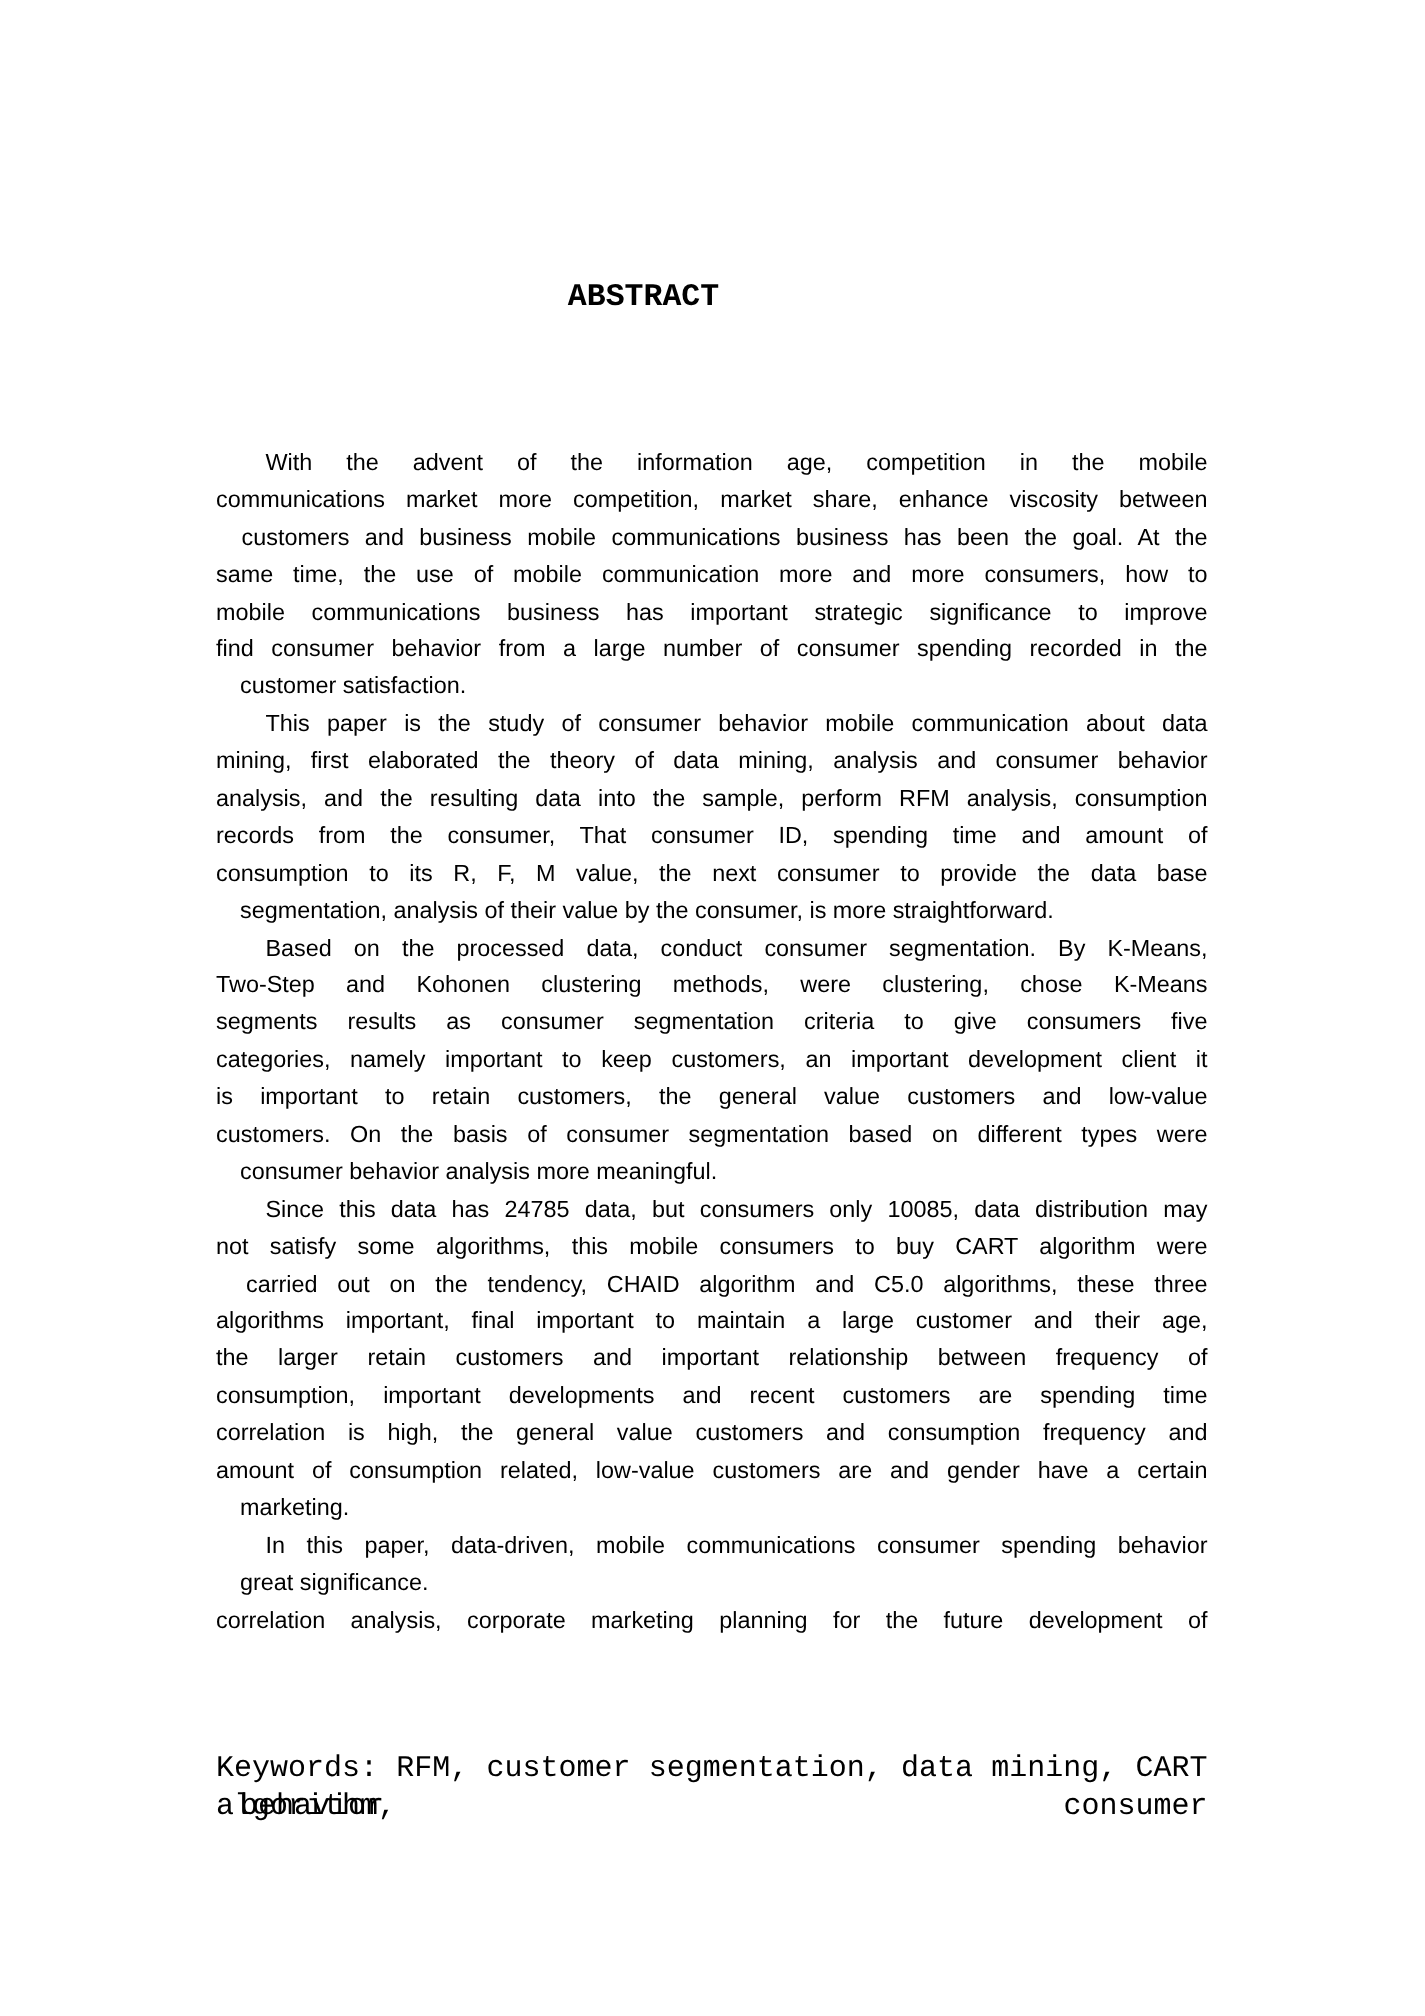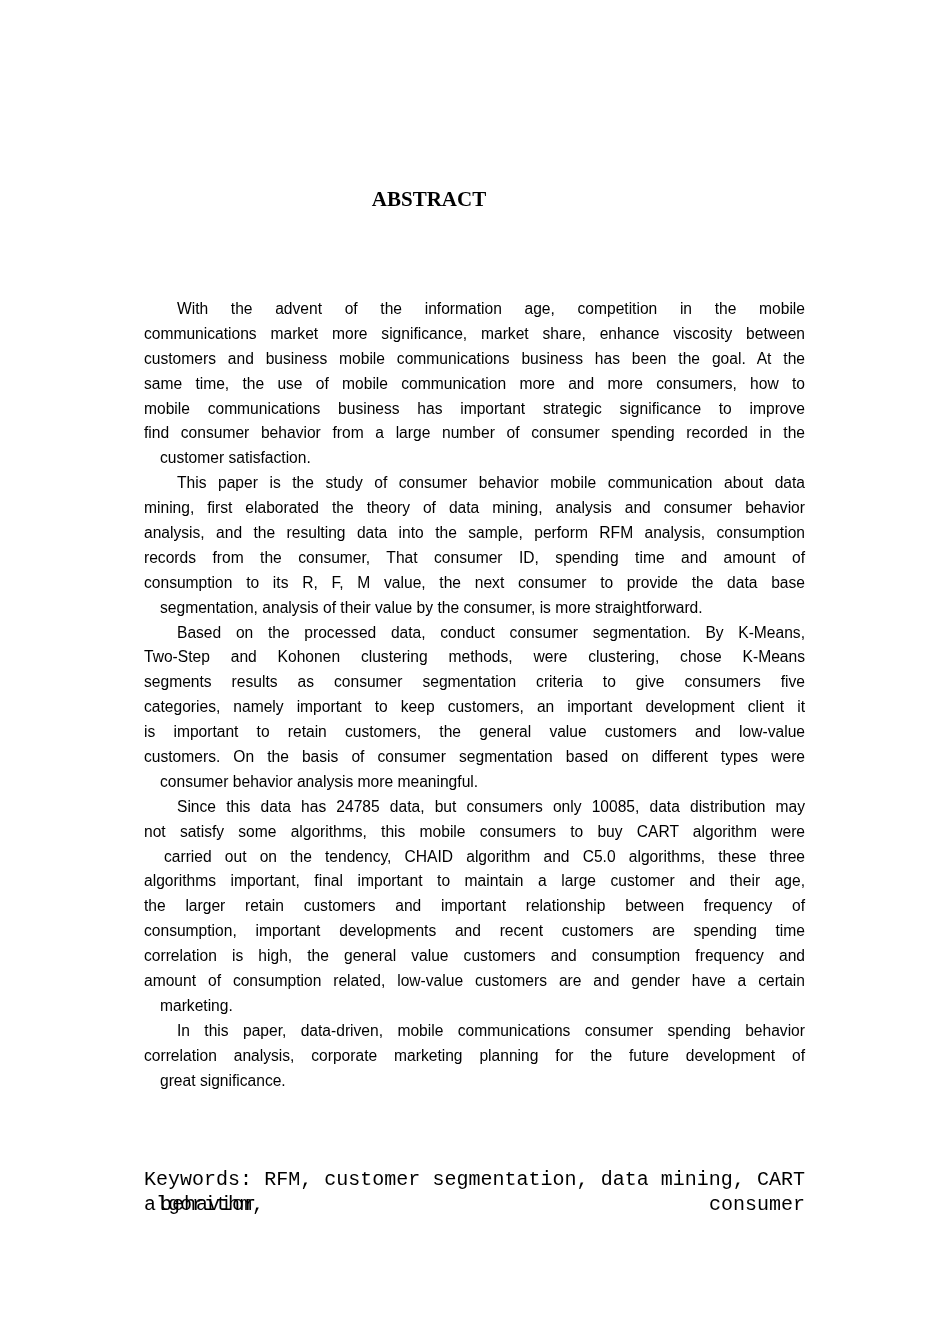--- a/index.html
+++ b/index.html
@@ -1,20 +1,20 @@
 <!DOCTYPE html>
 <html><head>
 <meta charset="utf-8">
 <style>
   html, body { margin: 0; padding: 0; background: #ffffff; }
   body { width: 950px; height: 1344px; position: relative; overflow: hidden; }
   .page { position: absolute; left: 0; top: 0; width: 950px; height: 1344px; background: #fff; }
   .title {
     position: absolute; left: 0; width: 858px; top: 187px;
-    text-align: center; font-family: Liberation Serif, serif;
+    text-align: center; font-family: Liberation Mono, monospace;
     font-weight: bold; font-size: 21px; color: #000; letter-spacing: 0px;
   }
   .body {
     position: absolute; left: 144px; width: 661px; top: 297px;
     font-family: "Liberation Sans", sans-serif; font-size: 15.6px; color: #000;
   }
   .para { margin: 0; padding: 0; }
   .line {
     display: block; height: 24.9px; line-height: 24.9px;
     text-align: justify; text-align-last: justify; white-space: nowrap;
@@ -29,22 +29,22 @@
 </style>
 </head>
 <body>
 
 <div class="page">
   <div class="title">ABSTRACT</div>
 
   <div class="body">
     <div class="para">
         <span class="line indent" style="white-space: normal;">With the advent of the information age, competition in the mobile</span>
-        <span class="line" style="white-space: normal;">communications market more significance, market share, enhance viscosity between</span>
-        <span class="line" style="white-space: normal;">customers and business mobile communications business has been the goal. At the</span>
+        <span class="line" style="white-space: normal;">communications market more competition, market share, enhance viscosity between</span>
+        <span class="line" style="white-space: normal; margin-left: 17px;">customers and business mobile communications business has been the goal. At the</span>
         <span class="line" style="white-space: normal;">same time, the use of mobile communication more and more consumers, how to</span>
         <span class="line" style="white-space: normal;">mobile communications business has important strategic significance to improve</span>
         <span class="line" style="white-space: normal;">find consumer behavior from a large number of consumer spending recorded in the</span>
         <span class="line last" style="white-space: normal;">customer satisfaction.</span>
       </div>
     <div class="para">
         <span class="line indent" style="white-space: normal;">This paper is the study of consumer behavior mobile communication about data</span>
         <span class="line" style="white-space: normal;">mining, first elaborated the theory of data mining, analysis and consumer behavior</span>
         <span class="line" style="white-space: normal;">analysis, and the resulting data into the sample, perform RFM analysis, consumption</span>
         <span class="line" style="white-space: normal;">records from the consumer, That consumer ID, spending time and amount of</span>
@@ -66,22 +66,22 @@
         <span class="line" style="white-space: normal; margin-left: 20px;">carried out on the tendency, CHAID algorithm and C5.0 algorithms, these three</span>
         <span class="line" style="white-space: normal;">algorithms important, final important to maintain a large customer and their age,</span>
         <span class="line" style="white-space: normal;">the larger retain customers and important relationship between frequency of</span>
         <span class="line" style="white-space: normal;">consumption, important developments and recent customers are spending time</span>
         <span class="line" style="white-space: normal;">correlation is high, the general value customers and consumption frequency and</span>
         <span class="line" style="white-space: normal;">amount of consumption related, low-value customers are and gender have a certain</span>
         <span class="line last" style="white-space: normal;">marketing.</span>
       </div>
     <div class="para">
         <span class="line indent" style="white-space: normal;">In this paper, data-driven, mobile communications consumer spending behavior</span>
+        <span class="line last" style="white-space: normal;">great significance.</span>
         <span class="line" style="white-space: normal;">correlation analysis, corporate marketing planning for the future development of</span>
-        <span class="line last" style="white-space: normal;">great significance.</span>
       </div>
   </div>
 
   <div class="keywords">
     <span class="line" style="white-space: normal;">Keywords: RFM, customer segmentation, data mining, CART algorithm, consumer</span>
     <span class="line last" style="white-space: normal;">behavior</span>
   </div>
 </div>
 
 </body></html>

